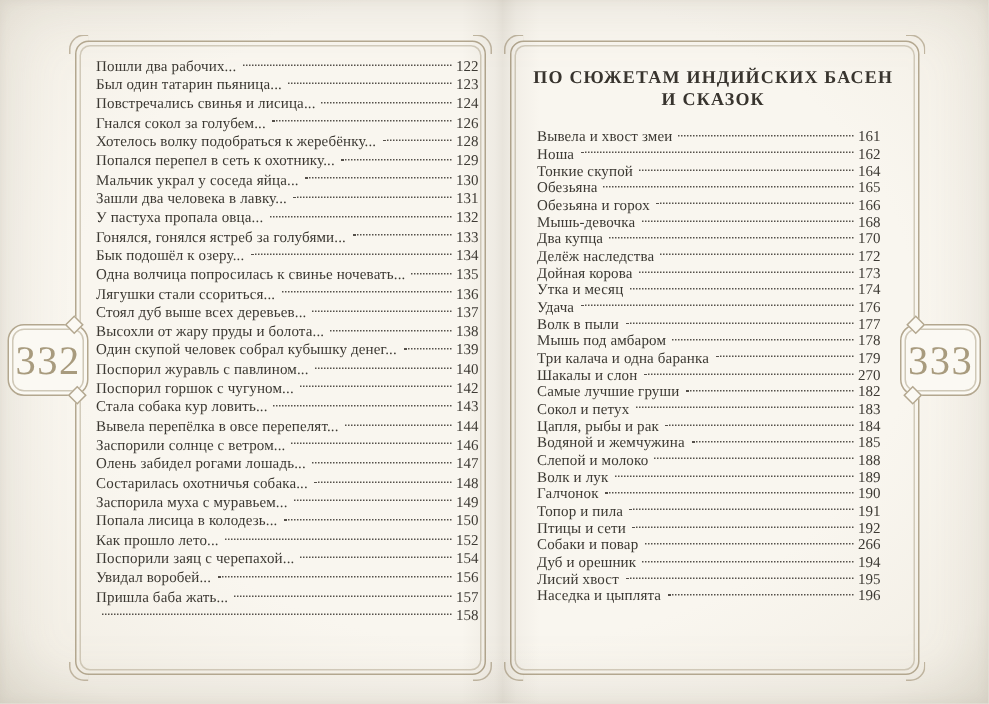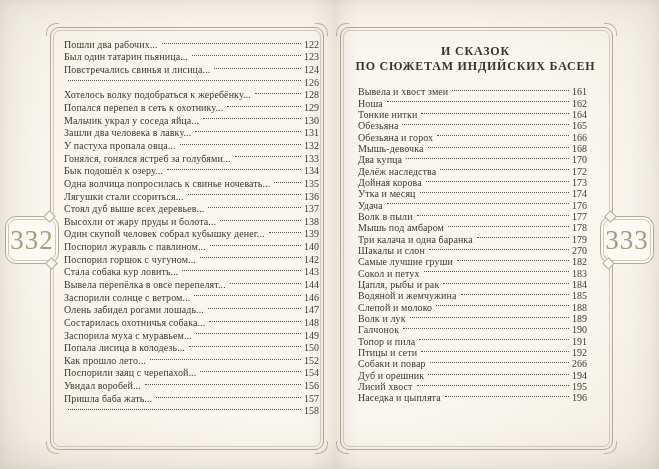--- a/index.html
+++ b/index.html
@@ -115,20 +115,21 @@
         <span class="toc-num">123</span>
       </div>
 
       <div class="toc-row">
         <span class="toc-title">Повстречались свинья и лисица...</span>
         <span class="toc-dots"></span>
         <span class="toc-num">124</span>
       </div>
 
       <div class="toc-row">
+        <span class="toc-title">Гнался сокол за голубем...</span>
         <span class="toc-dots"></span>
         <span class="toc-num">126</span>
       </div>
 
       <div class="toc-row">
         <span class="toc-title">Хотелось волку подобраться к жеребёнку...</span>
         <span class="toc-dots"></span>
         <span class="toc-num">128</span>
       </div>
 
@@ -276,40 +277,40 @@
         <span class="toc-num">157</span>
       </div>
 
       <div class="toc-row">
         <span class="toc-dots"></span>
         <span class="toc-num">158</span>
       </div>
     </div>
 
   <div class="heading">
+    <div>ПО СЮЖЕТАМ ИНДИЙСКИХ БАСЕН</div>
     <div>И СКАЗОК</div>
-    <div>ПО СЮЖЕТАМ ИНДИЙСКИХ БАСЕН</div>
   </div>
 
   <div class="toc toc-right">
 
       <div class="toc-row">
         <span class="toc-title">Вывела и хвост змеи</span>
         <span class="toc-dots"></span>
         <span class="toc-num">161</span>
       </div>
 
       <div class="toc-row">
         <span class="toc-title">Ноша</span>
         <span class="toc-dots"></span>
         <span class="toc-num">162</span>
       </div>
 
       <div class="toc-row">
-        <span class="toc-title">Тонкие нитки</span>
+        <span class="toc-title">Тонкие скупой</span>
         <span class="toc-dots"></span>
         <span class="toc-num">164</span>
       </div>
 
       <div class="toc-row">
         <span class="toc-title">Обезьяна</span>
         <span class="toc-dots"></span>
         <span class="toc-num">165</span>
       </div>
 

